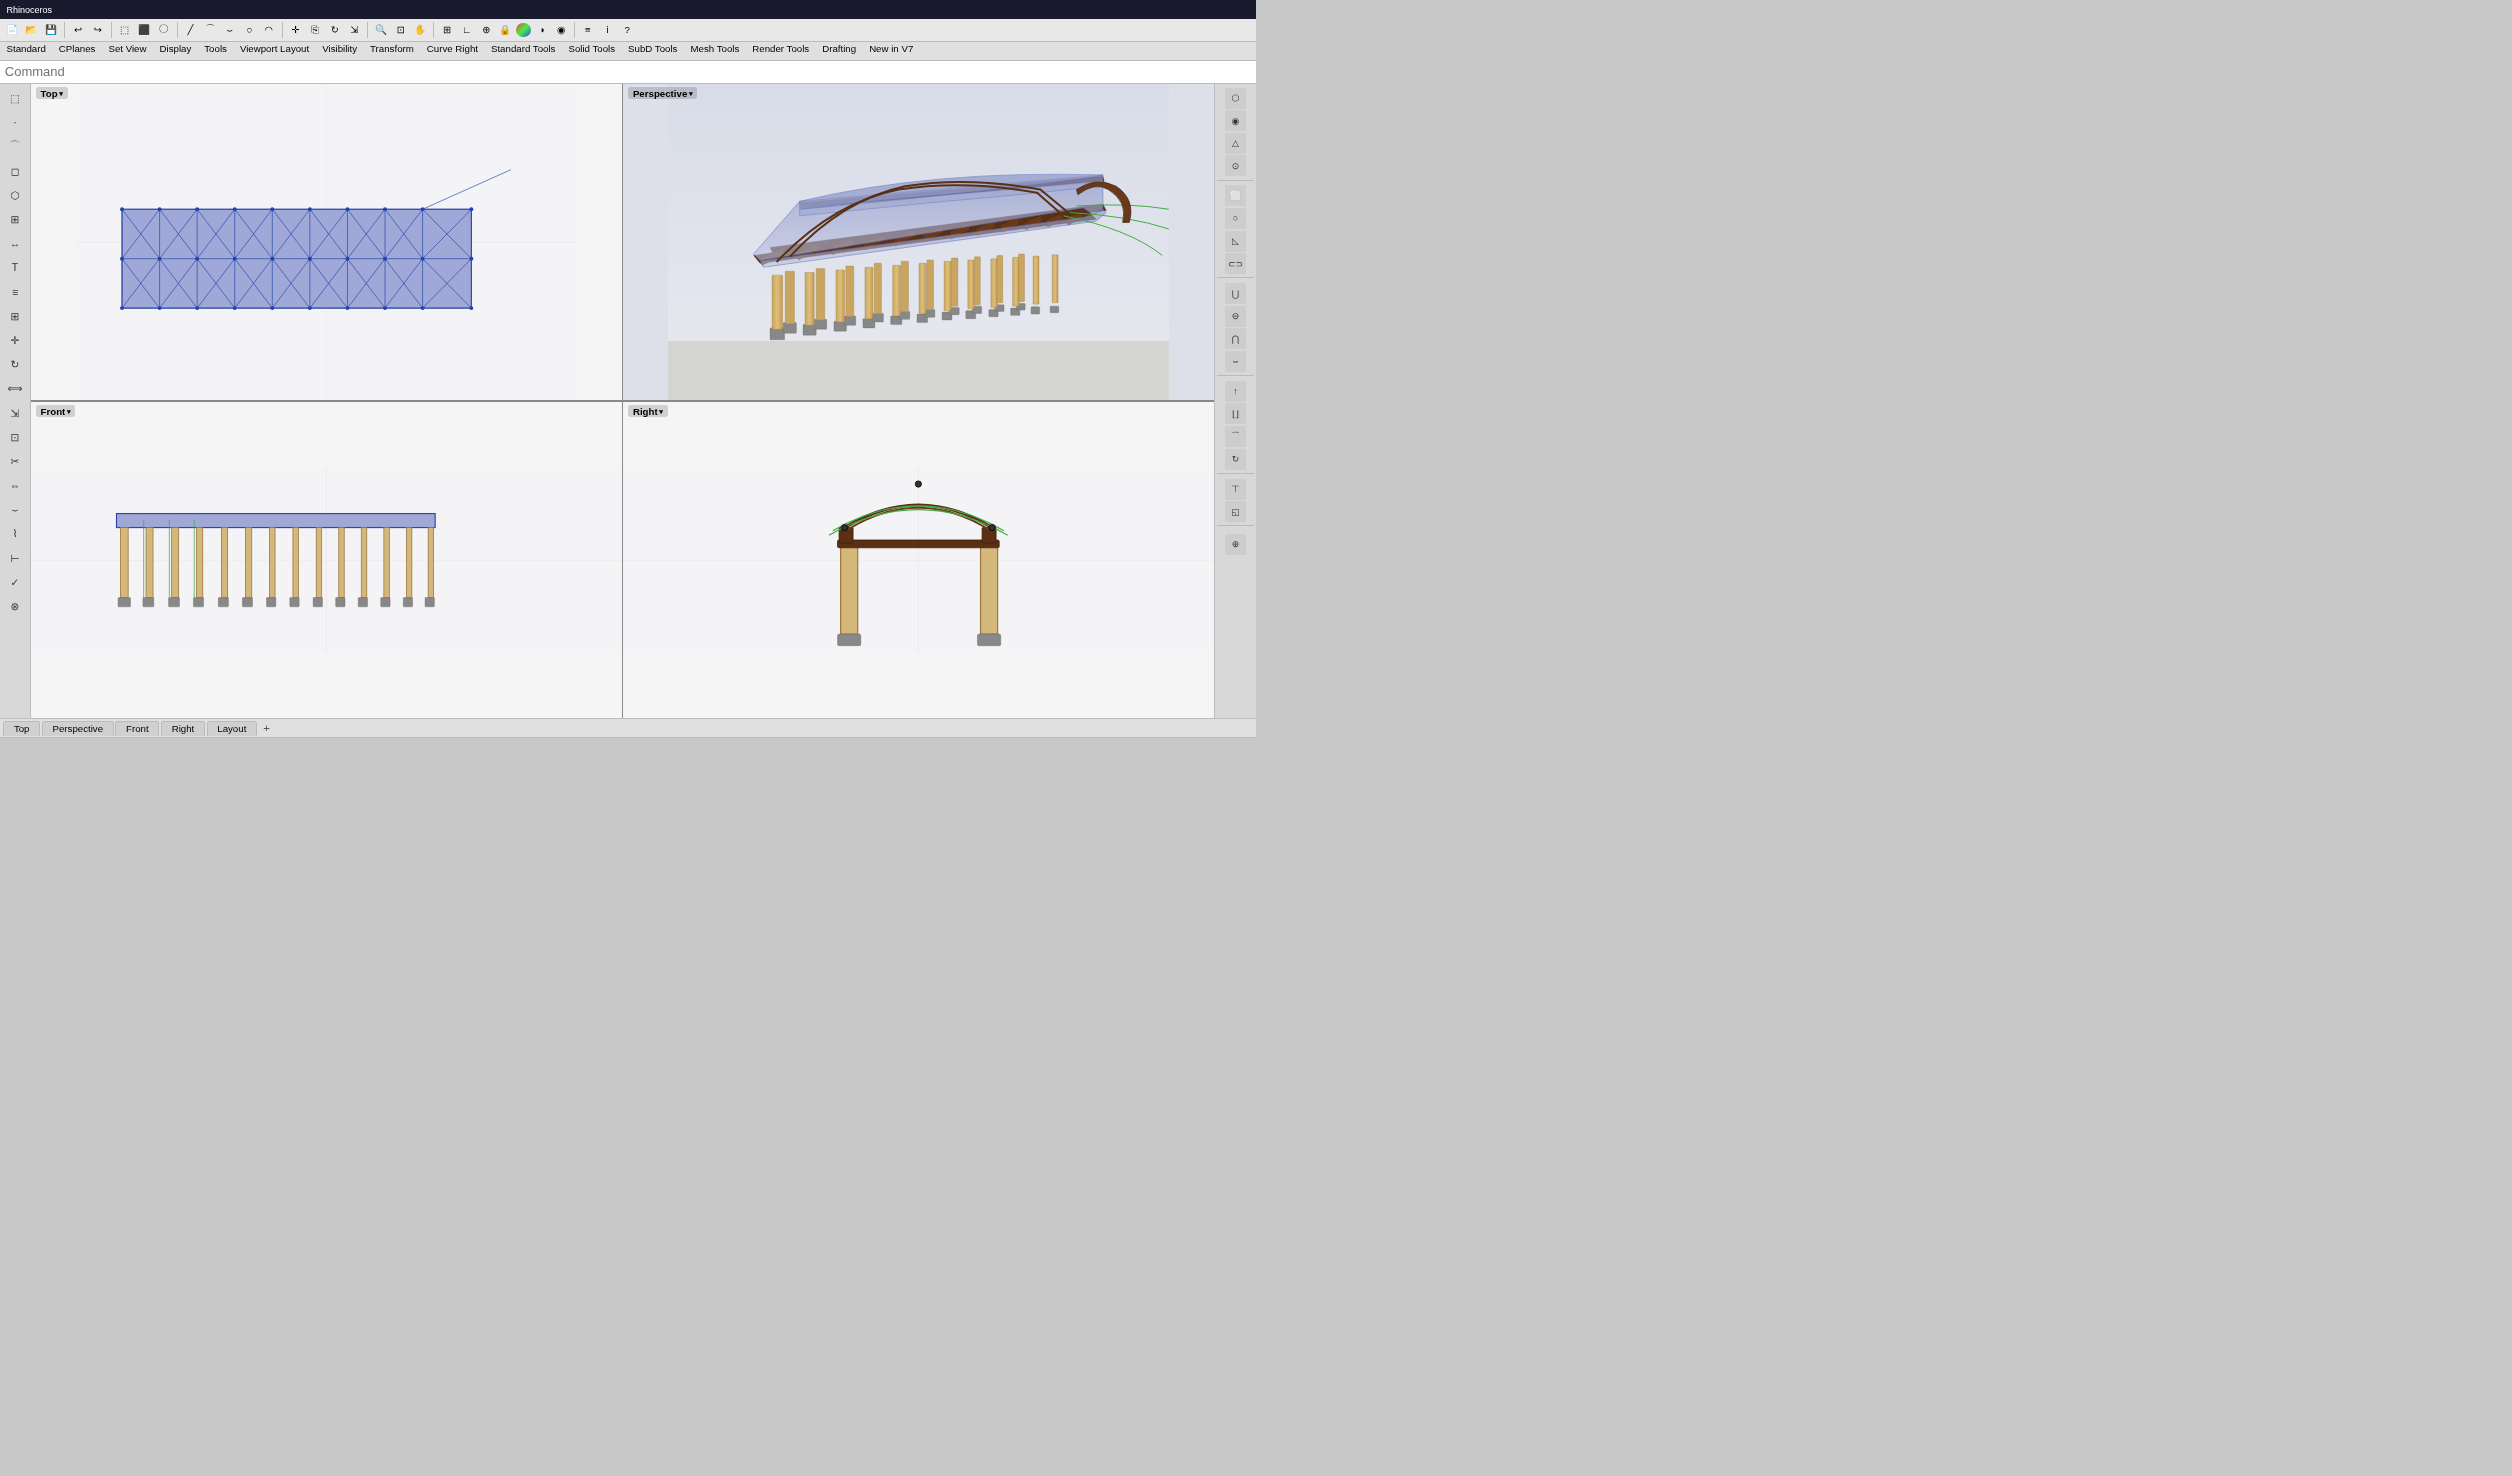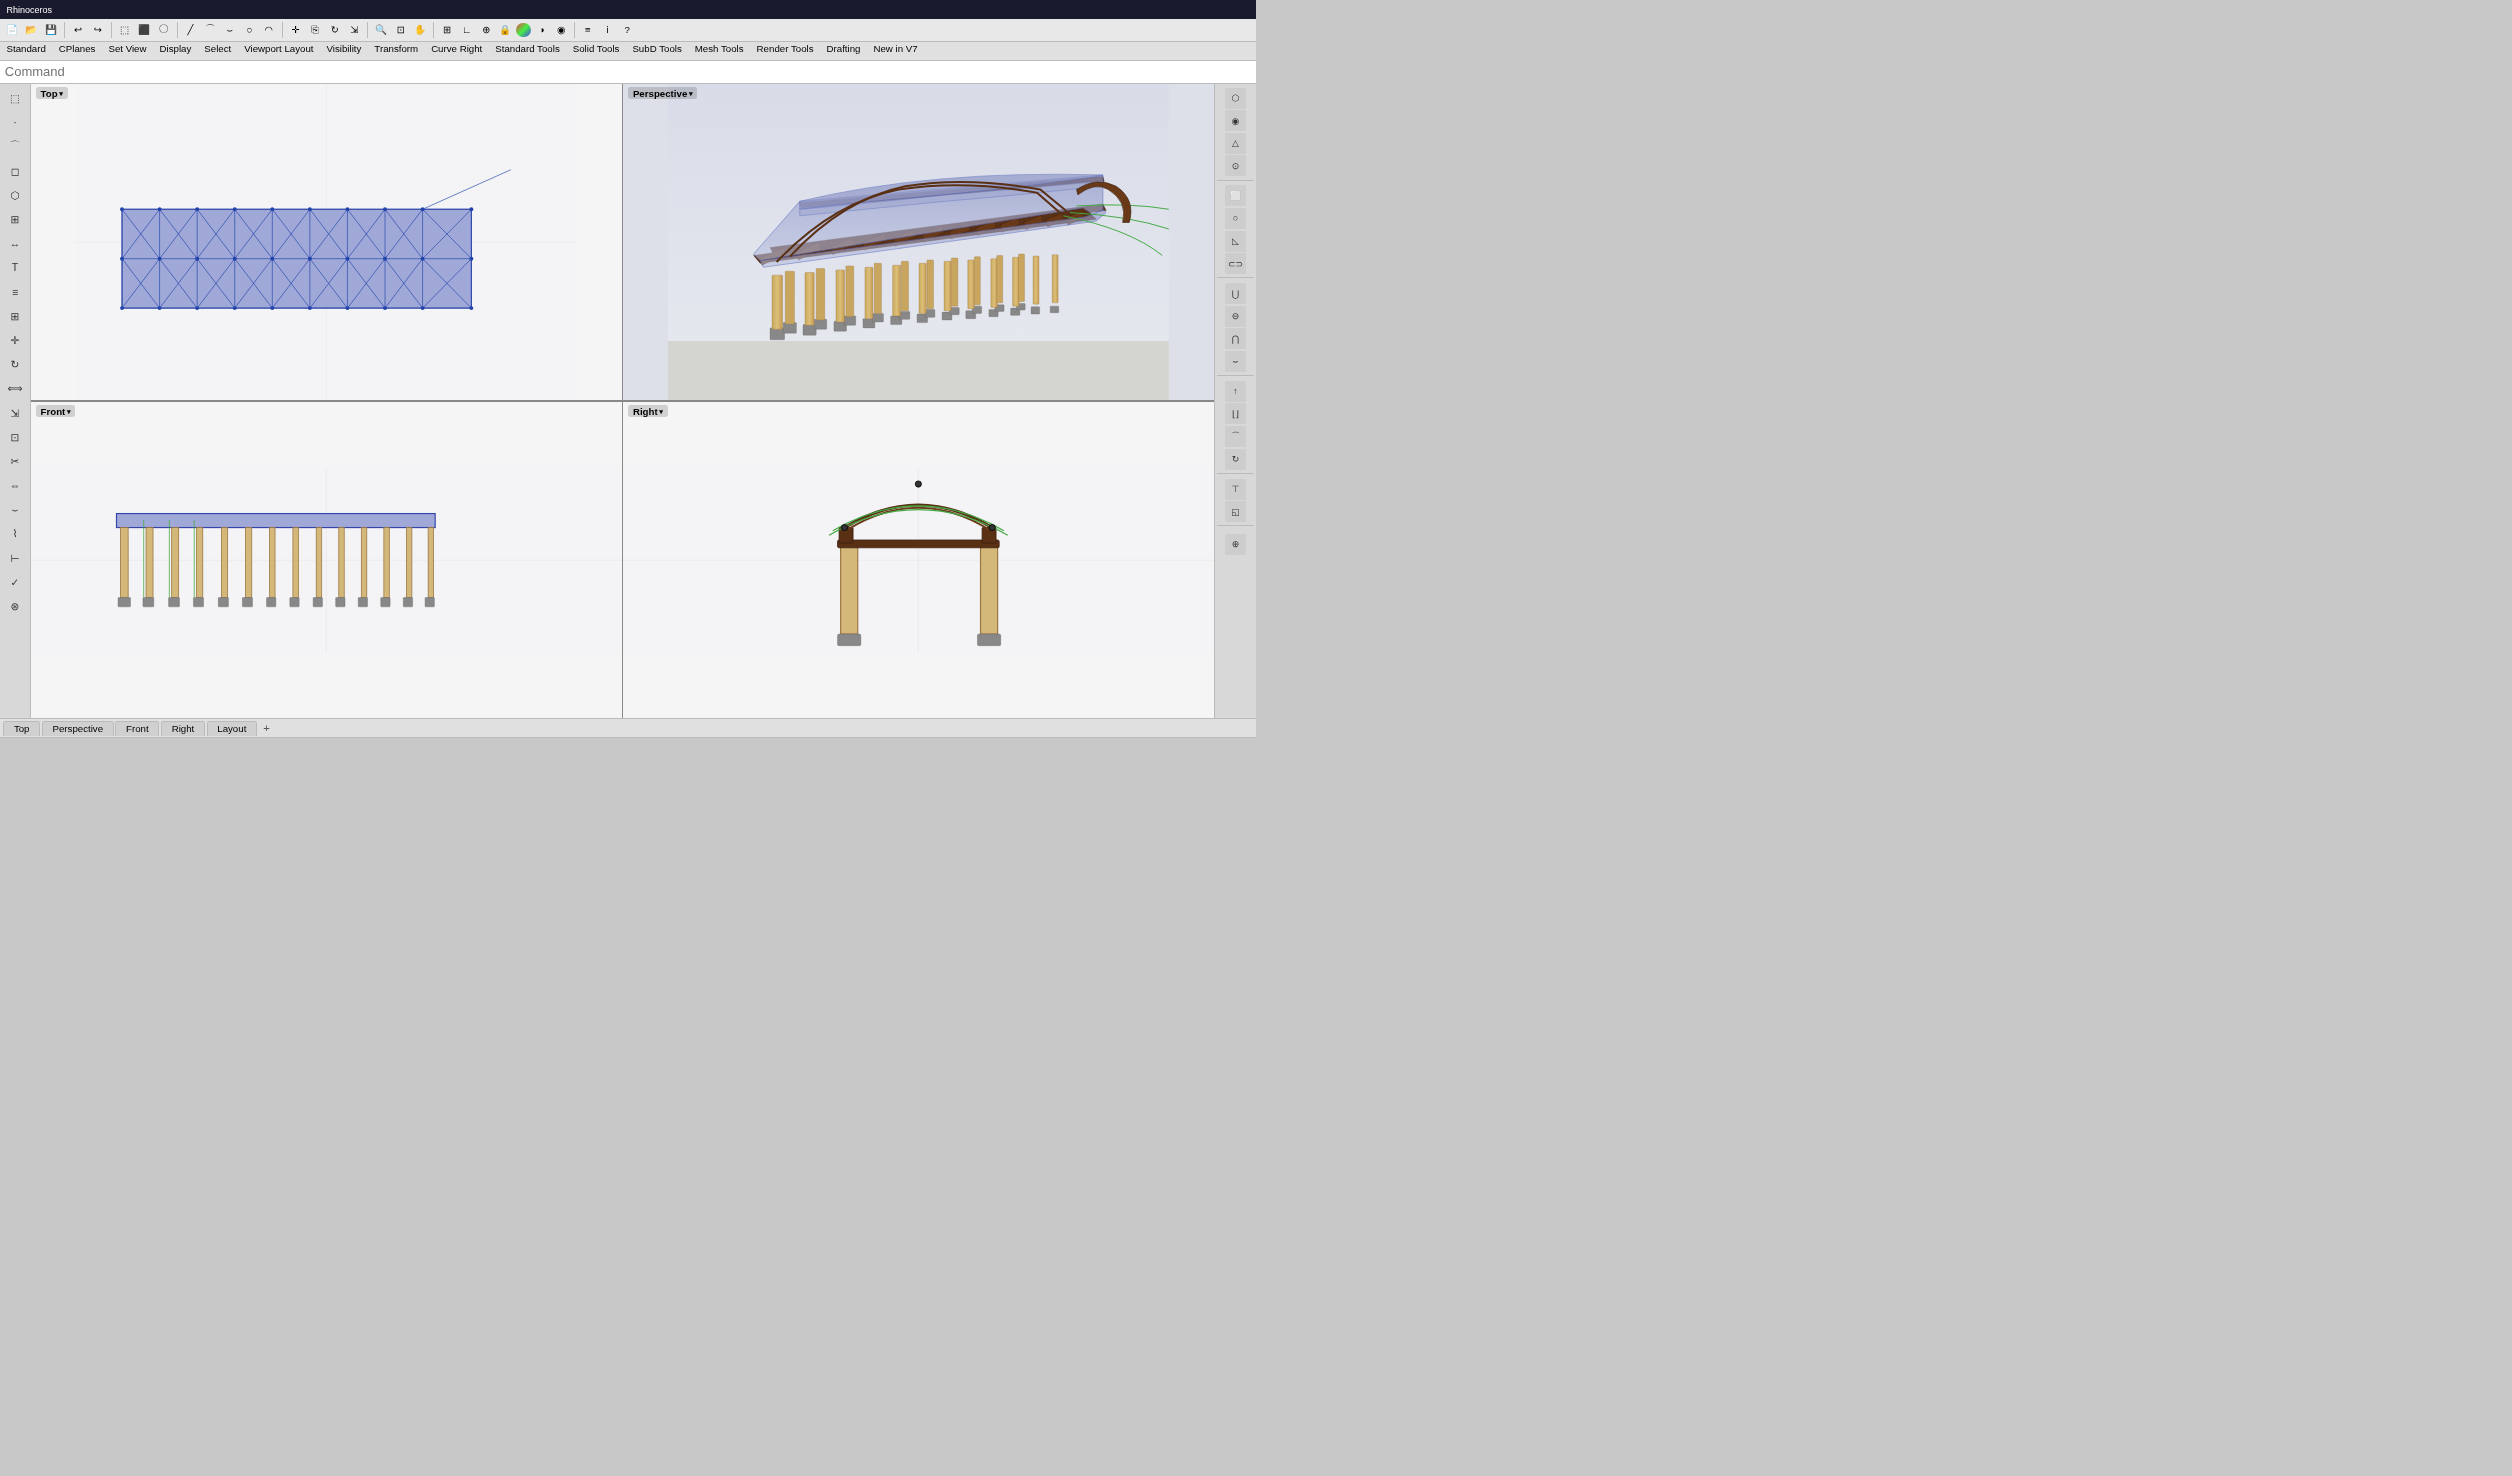--- a/index.html
+++ b/index.html
@@ -293,21 +293,21 @@
   <div class="toolbar-icon">≡</div>
   <div class="toolbar-icon">ℹ</div>
   <div class="toolbar-icon">?</div>
 </div>
 
 <div id="menu-bar">
   <div class="menu-item">Standard</div>
   <div class="menu-item">CPlanes</div>
   <div class="menu-item">Set View</div>
   <div class="menu-item">Display</div>
-  <div class="menu-item">Select</div>
+  <div class="menu-item">Tools</div>
   <div class="menu-item">Viewport Layout</div>
   <div class="menu-item">Visibility</div>
   <div class="menu-item">Transform</div>
   <div class="menu-item">Curve Right</div>
   <div class="menu-item">Standard Tools</div>
   <div class="menu-item">Solid Tools</div>
   <div class="menu-item">SubD Tools</div>
   <div class="menu-item">Mesh Tools</div>
   <div class="menu-item">Render Tools</div>
   <div class="menu-item">Drafting</div>

